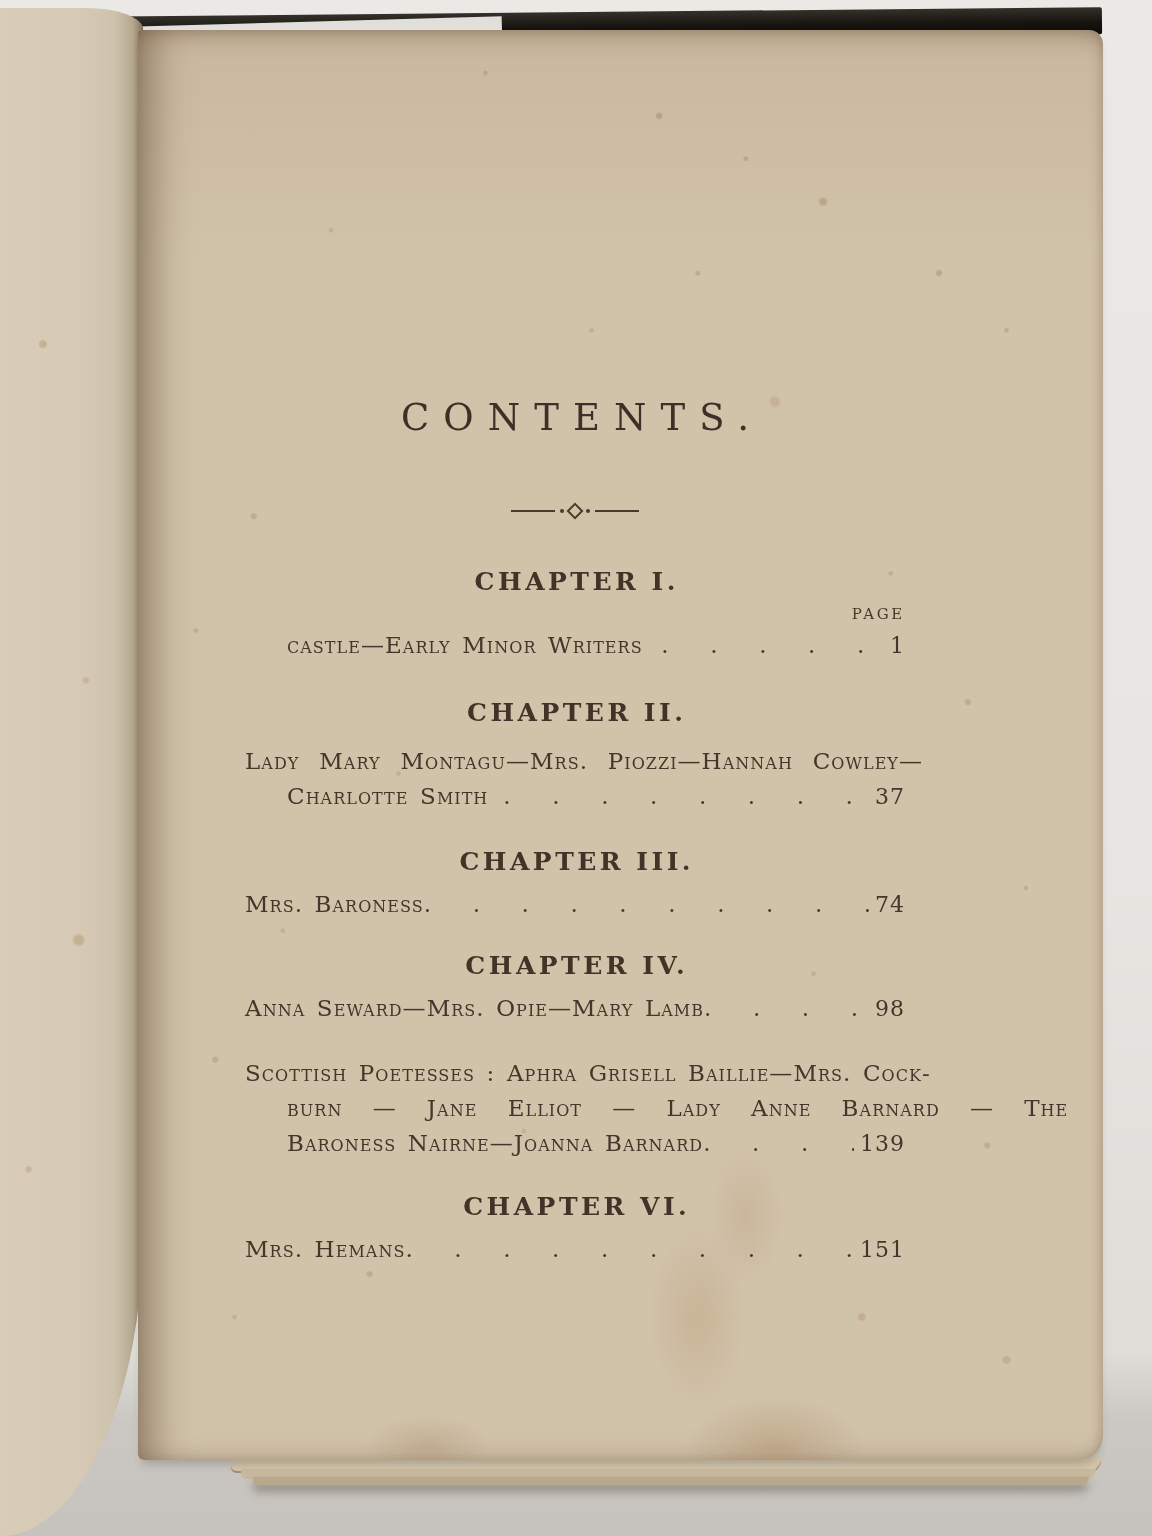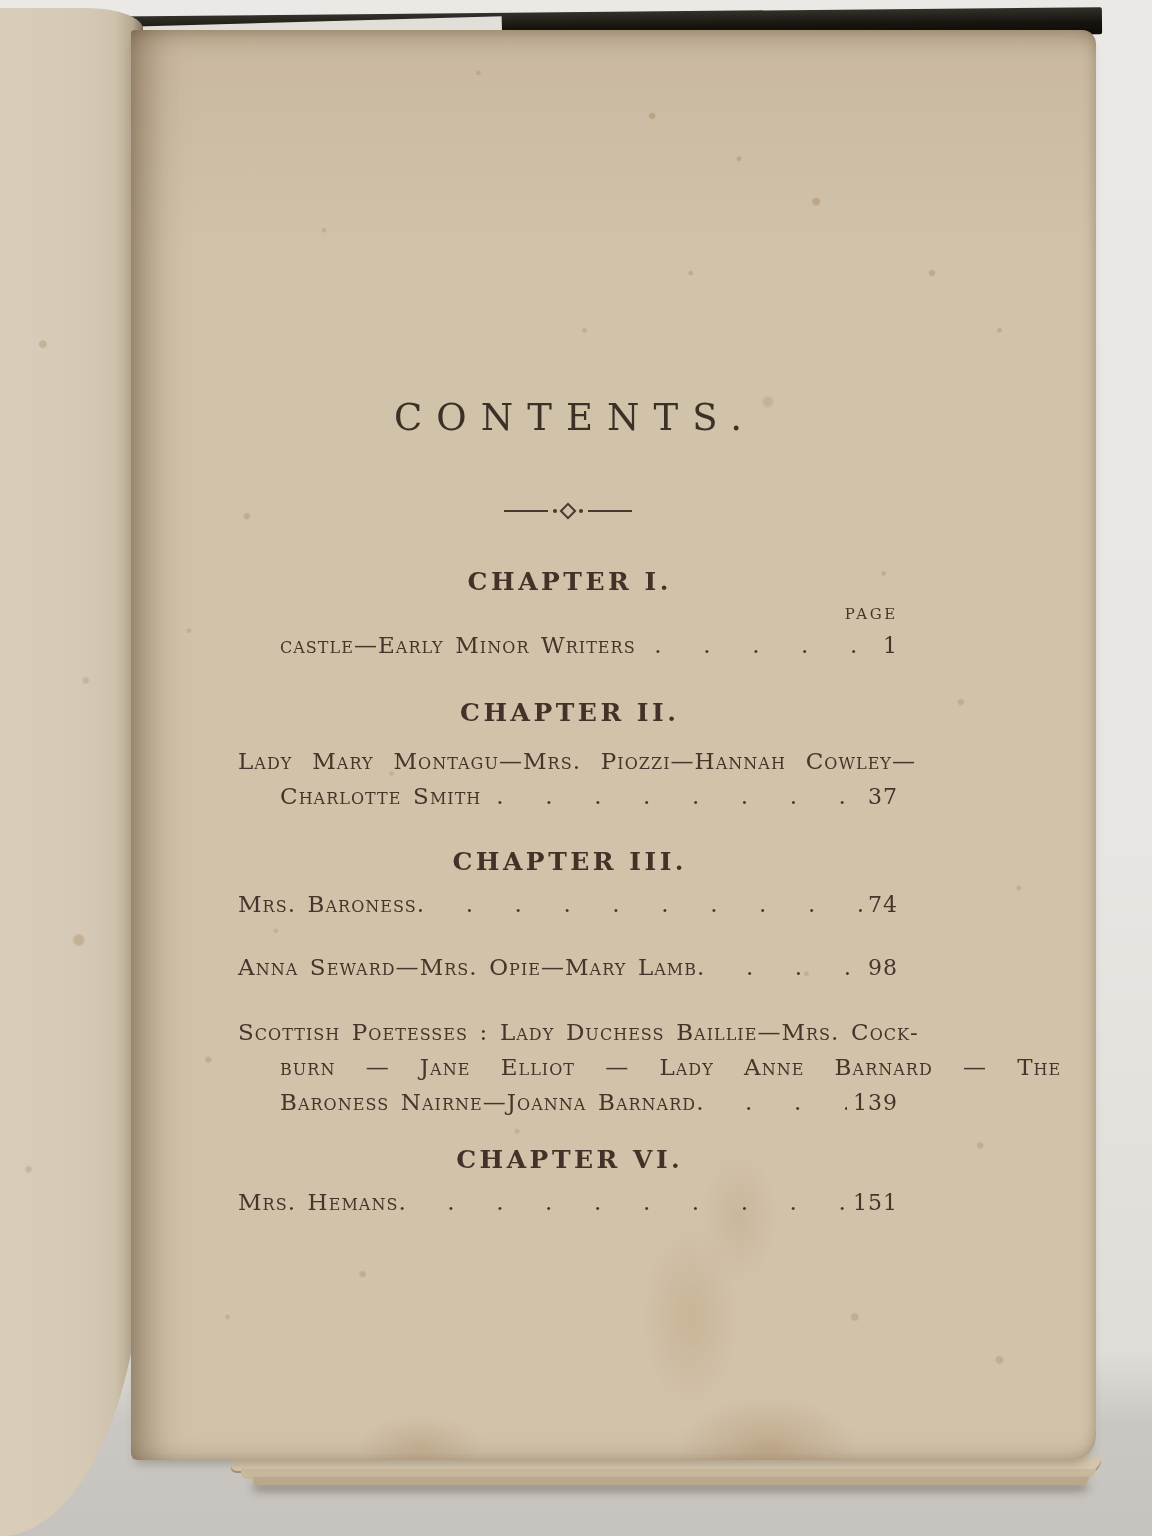--- a/index.html
+++ b/index.html
@@ -34,21 +34,21 @@
   .page-stack { position:absolute; left:225px; top:1452px; width:878px; height:40px; }
   .edge1 { position:absolute; left:6px; right:2px; top:6px; height:13px;
     background:#d4c6ac; border-radius:0 0 14px 6px;
     box-shadow:0 2px 0 rgba(150,130,100,.8); }
   .edge2 { position:absolute; left:16px; right:7px; top:17px; height:10px;
     background:#c9ba9e; border-radius:0 0 12px 6px; }
   .edge3 { position:absolute; left:28px; right:14px; top:25px; height:8px;
     background:#b9a88b; border-radius:0 0 10px 5px;
     box-shadow:0 6px 10px rgba(60,50,35,.45); }
   .page {
-    position:absolute; left:131px; top:30px; width:965px; height:1430px;
+    position:absolute; left:138px; top:30px; width:965px; height:1430px;
     border-radius:3px 14px 24px 6px;
     background-color:#d1c2aa;
     background-image:
       radial-gradient(circle 4px at 54% 6%,  rgba(146,100,52,.30) 55%, rgba(146,100,52,0) 100%),
       radial-gradient(circle 3px at 63% 9%,  rgba(146,100,52,.28) 55%, rgba(146,100,52,0) 100%),
       radial-gradient(circle 5px at 71% 12%, rgba(152,106,56,.30) 55%, rgba(152,106,56,0) 100%),
       radial-gradient(circle 3px at 58% 17%, rgba(146,100,52,.25) 55%, rgba(146,100,52,0) 100%),
       radial-gradient(circle 4px at 83% 17%, rgba(146,100,52,.28) 55%, rgba(146,100,52,0) 100%),
       radial-gradient(circle 3px at 47% 21%, rgba(146,100,52,.22) 55%, rgba(146,100,52,0) 100%),
       radial-gradient(circle 3px at 90% 21%, rgba(146,100,52,.25) 55%, rgba(146,100,52,0) 100%),
@@ -90,21 +90,21 @@
   }
   .ornament { margin-top:64px; height:14px; display:flex; align-items:center; justify-content:center; gap:5px; }
   .orn-line { width:44px; height:2px; background:#4a392c; }
   .orn-dot { width:4px; height:4px; border-radius:50%; background:#4a392c; }
   .orn-diamond { width:8px; height:8px; border:2px solid #4a392c; transform:rotate(45deg); }
   .ch-head {
     margin:0; text-align:center; font-weight:bold; line-height:31px;
     font-size:25px; letter-spacing:.14em; text-indent:.14em; color:#433227;
   }
   .chapter.c1{margin-top:48px} .chapter.c2{margin-top:34px} .chapter.c3{margin-top:32px}
-  .chapter.c4{margin-top:28px} .chapter.c5{margin-top:30px} .chapter.c6{margin-top:24px}
+  .chapter.c4{margin-top:28px} .chapter.c5{margin-top:30px} .chapter.c6{margin-top:30px}
   .c1 .entry{margin-top:5px}  .c2 .entry{margin-top:16px} .c3 .entry{margin-top:10px}
   .c4 .entry{margin-top:10px} .c5 .entry{margin-top:14px} .c6 .entry{margin-top:10px}
   .page-label {
     margin-top:8px; text-align:right; line-height:18px;
     font-size:15px; letter-spacing:.18em; color:#493828;
   }
   .line {
     font-size:23px; line-height:35px; white-space:nowrap;
     font-variant:small-caps; letter-spacing:.045em; word-spacing:.14em; color:#46352a;
   }
@@ -172,32 +172,33 @@
         <div class="entry">
           <div class="line row">
             <span class="txt">Mrs. Baroness</span>
             <span class="dots">. . . . . . . . . .</span>
             <span class="pg">74</span>
           </div>
         </div>
       </section>
 
       <section class="chapter c4">
+        <h2 class="ch-head">CHAPTER IV.</h2>
         <div class="entry">
           <div class="line row">
             <span class="txt">Anna Seward—Mrs. Opie—Mary Lamb</span>
             <span class="dots">. . . . .</span>
             <span class="pg">98</span>
           </div>
         </div>
       </section>
 
       <section class="chapter c5">
         <div class="entry">
-          <div class="line">Scottish Poetesses : Lady Duchess Baillie—Mrs. Cock-</div>
+          <div class="line">Scottish Poetesses : Aphra Grisell Baillie—Mrs. Cock-</div>
           <div class="line cont spread-wide">burn — Jane Elliot — Lady Anne Barnard — The</div>
           <div class="line cont row">
             <span class="txt">Baroness Nairne—Joanna Barnard</span>
             <span class="dots">. . . .</span>
             <span class="pg">139</span>
           </div>
         </div>
       </section>
 
       <section class="chapter c6">

